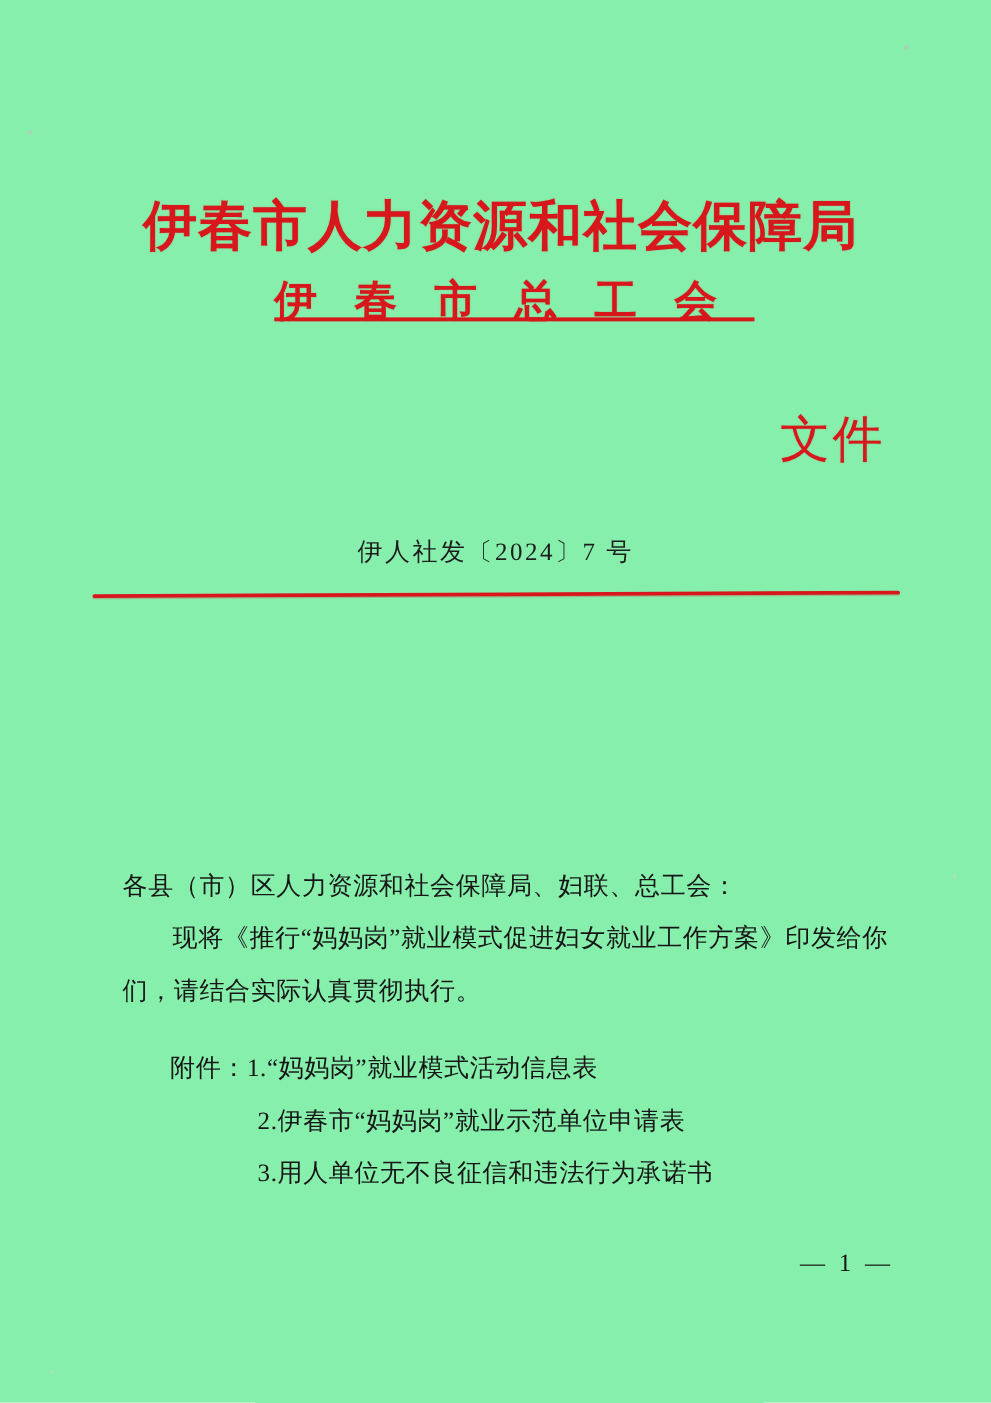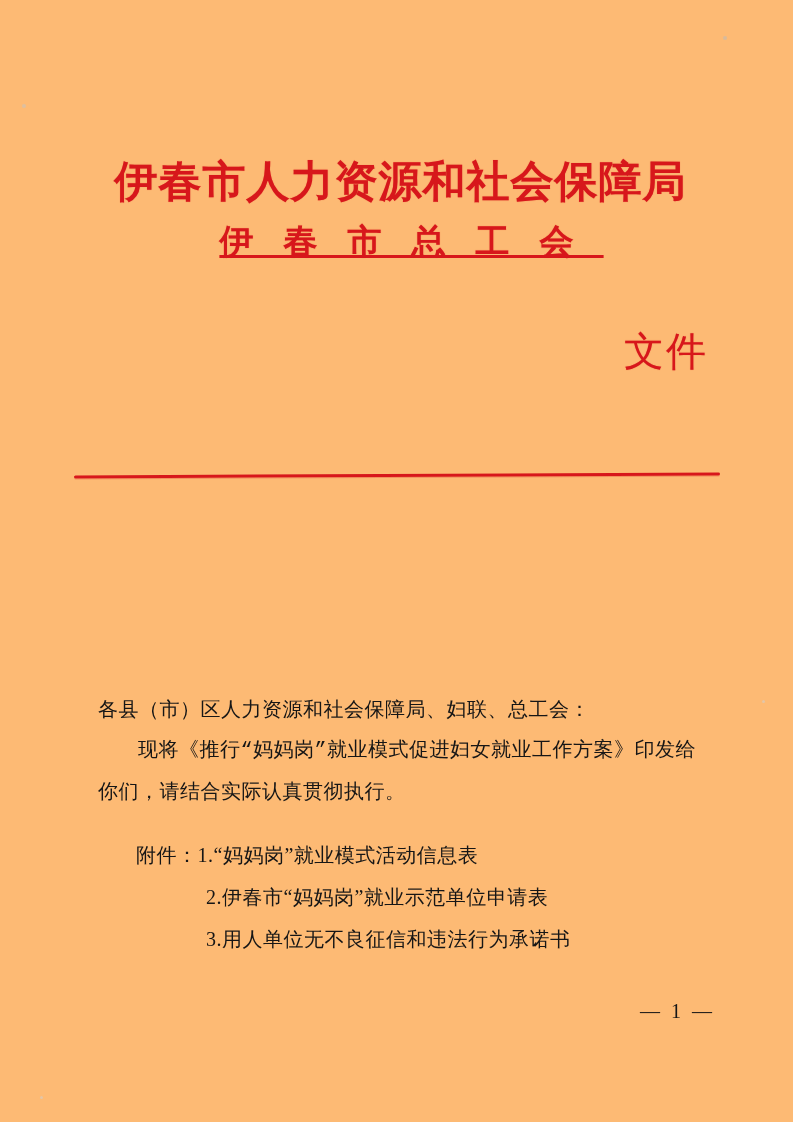--- a/index.html
+++ b/index.html
@@ -11,21 +11,21 @@
     height: 1122px;
     background: #ffffff;
     font-family: "Liberation Serif", "DejaVu Serif", serif;
     color: #1a1a1a;
     position: relative;
     overflow: hidden;
   }
   .page {
     position: absolute;
     inset: 0;
-    background: #fdba74;
+    background: #86efac;
     padding-left: 20px;
   }
   
   .speck {
     position: absolute;
     background: #cfcfcf;
     border-radius: 50%;
     opacity: .55;
   }
   .speck.s1 { left: 723px; top: 36px;  width: 4px; height: 4px; background:#b9b9b9;}
@@ -123,21 +123,21 @@
   .body-text {
     position: absolute;
     left: 98px;
     right: 82px;
     top: 688px;
     font-size: 20px;
     line-height: 42px;
     letter-spacing: .5px;
     color: #161616;
   }
-  .p-indent { text-indent: 40px; font-family: Liberation Mono, monospace; }
+  .p-indent { text-indent: 40px; }
 
   .attachments {
     position: absolute;
     left: 98px;
     right: 82px;
     top: 834px;
     font-size: 20px;
     line-height: 42px;
     letter-spacing: .5px;
     color: #161616;
@@ -166,20 +166,21 @@
   <div class="speck s4"></div>
 
   <div class="letterhead">
     <div class="lh-line lh-row1">伊春市人力资源和社会保障局</div>
     <div class="lh-line lh-row2">
       <span class="lh-wenjian">文件</span>
     </div>
     <div class="lh-line lh-row3">伊春市总工会</div>
   </div>
 
+  <div class="doc-number">伊人社发〔2024〕7 号</div>
   <div class="red-rule"></div>
 
 
   <div class="body-text">
     <div>各县（市）区人力资源和社会保障局、妇联、总工会：</div>
     <div class="p-indent">现将《推行“妈妈岗”就业模式促进妇女就业工作方案》印发给你们，请结合实际认真贯彻执行。</div>
   </div>
 
   <div class="attachments">
     <div class="att-first">附件：1.“妈妈岗”就业模式活动信息表</div>

